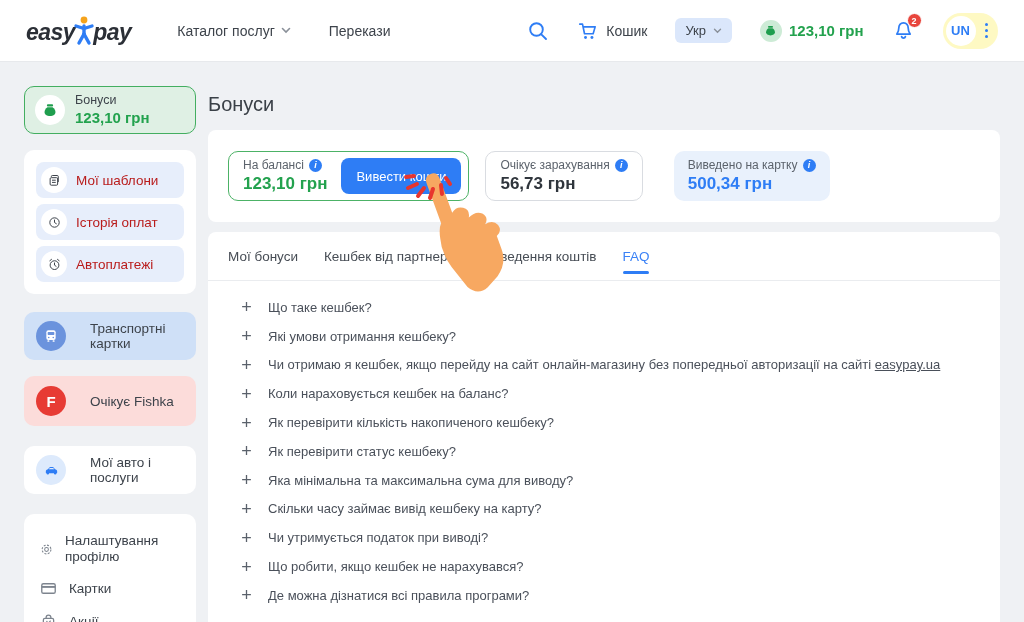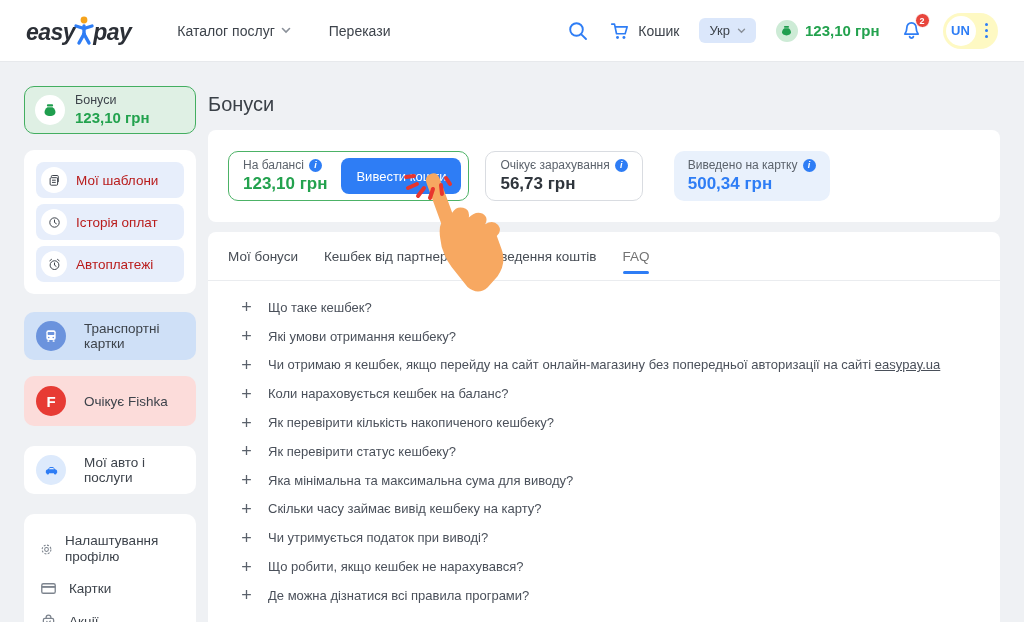--- a/index.html
+++ b/index.html
@@ -14,21 +14,21 @@
   .header {
     position:absolute; top:0; left:0; width:1024px; height:62px;
     background:#fff; border-bottom:1px solid #e7e9ec;
     display:flex; align-items:center; padding:0 26px; z-index:10;
   }
   .logo { display:flex; align-items:flex-end; cursor:pointer; position:relative; }
   .logo .word { font-style:italic; font-weight:600; font-size:23px; color:#2b2f36; letter-spacing:-0.5px; }
   .logo svg { margin:0 -2px; }
   .nav { display:flex; align-items:center; gap:38px; margin-left:46px; }
   .nav-item { font-size:14px; color:#3d434b; display:flex; align-items:center; gap:6px; cursor:pointer; }
-  .hdr-right { margin-left:auto; display:flex; align-items:center; gap:20px; }
+  .hdr-right { margin-left:auto; display:flex; align-items:center; gap:28px; }
   .icon-btn { display:flex; align-items:center; gap:7px; cursor:pointer; font-size:14px; color:#3d434b; }
   .lang-pill {
     background:#dbe7fb; border-radius:6px; padding:5px 10px;
     font-size:13px; color:#3d434b; display:flex; align-items:center; gap:7px; cursor:pointer;
   }
   .balance { display:flex; align-items:center; gap:7px; cursor:pointer; }
   .balance .coin { width:22px; height:22px; border-radius:50%; background:#cdebd6; display:flex; align-items:center; justify-content:center; }
   .balance .amt { font-size:15px; font-weight:bold; color:#23a24e; }
   .bell-wrap { position:relative; cursor:pointer; }
   .bell-badge {
@@ -59,21 +59,21 @@
   .bonus-card .tt { font-size:12.5px; color:#3d434b; line-height:1.25; }
   .bonus-card .vv { font-size:15px; font-weight:bold; color:#23a24e; line-height:1.2; }
   .side-group { background:#fff; border-radius:10px; padding:12px; margin-top:16px; }
   .side-item {
     height:36px; background:#e7eefb; border-radius:8px;
     display:flex; align-items:center; gap:9px; padding:0 5px; cursor:pointer;
     margin-bottom:6px; font-size:13.5px; color:#b91c1c;
   }
   .side-item:last-child { margin-bottom:0; }
   .big-tile {
-    height:48px; border-radius:10px; display:flex; align-items:center; gap:18px;
+    height:48px; border-radius:10px; display:flex; align-items:center; gap:24px;
     padding:3px 12px; margin-top:16px; font-size:13.5px; color:#3d434b; cursor:pointer;
   }
   .tile-transport { background:#cfe0f7; margin-top:18px; }
   .tile-fishka { background:#fcdcda; height:50px; }
   .tile-auto { background:#fff; margin-top:20px; }
   .f-circle { background:#e73b34; color:#fff; font-weight:bold; font-size:15px; }
   .side-group2 { background:#fff; border-radius:10px; padding:12px 13px; margin-top:20px; height:130px; }
   .flat-item { display:flex; align-items:center; gap:11px; font-size:13.5px; color:#3d434b; cursor:pointer; padding:7px 2px; line-height:1.2; }
 
   
@@ -99,21 +99,21 @@
     width:13px; height:13px; border-radius:50%; background:#2e7df5; color:#fff;
     font-size:9px; font-weight:bold; font-style:italic;
     display:inline-flex; align-items:center; justify-content:center; flex:none;
   }
   .panel2 {
     position:absolute; left:208px; top:232px; width:792px; height:390px;
     background:#fff; border-radius:8px 8px 0 0; z-index:1;
   }
   .tabs { display:flex; align-items:stretch; gap:26px; padding:0 20px; height:49px; border-bottom:1px solid #eaecef; }
   .tab { display:flex; align-items:center; font-size:13.5px; color:#474d55; cursor:pointer; position:relative; }
-  .tab.active { color:#737373;justify-content:center; }
+  .tab.active { color:#3b82f6;justify-content:center; }
   .tab.active::after {
     content:""; position:absolute; bottom:6px; left:50%; transform:translateX(-50%);
     width:26px; height:3.5px; border-radius:2px; background:#2e7df5;
   }
   .faq { padding:12px 20px 0 32px; }
   .faq-row { display:flex; align-items:center; gap:15px; height:28.8px; cursor:pointer; }
   .plus { font-size:18px; font-weight:300; color:#5a616b; width:13px; text-align:center; line-height:1; }
   .faq-q { font-size:13px; color:#4a505a; }
   .faq-link { text-decoration:underline; }
 

